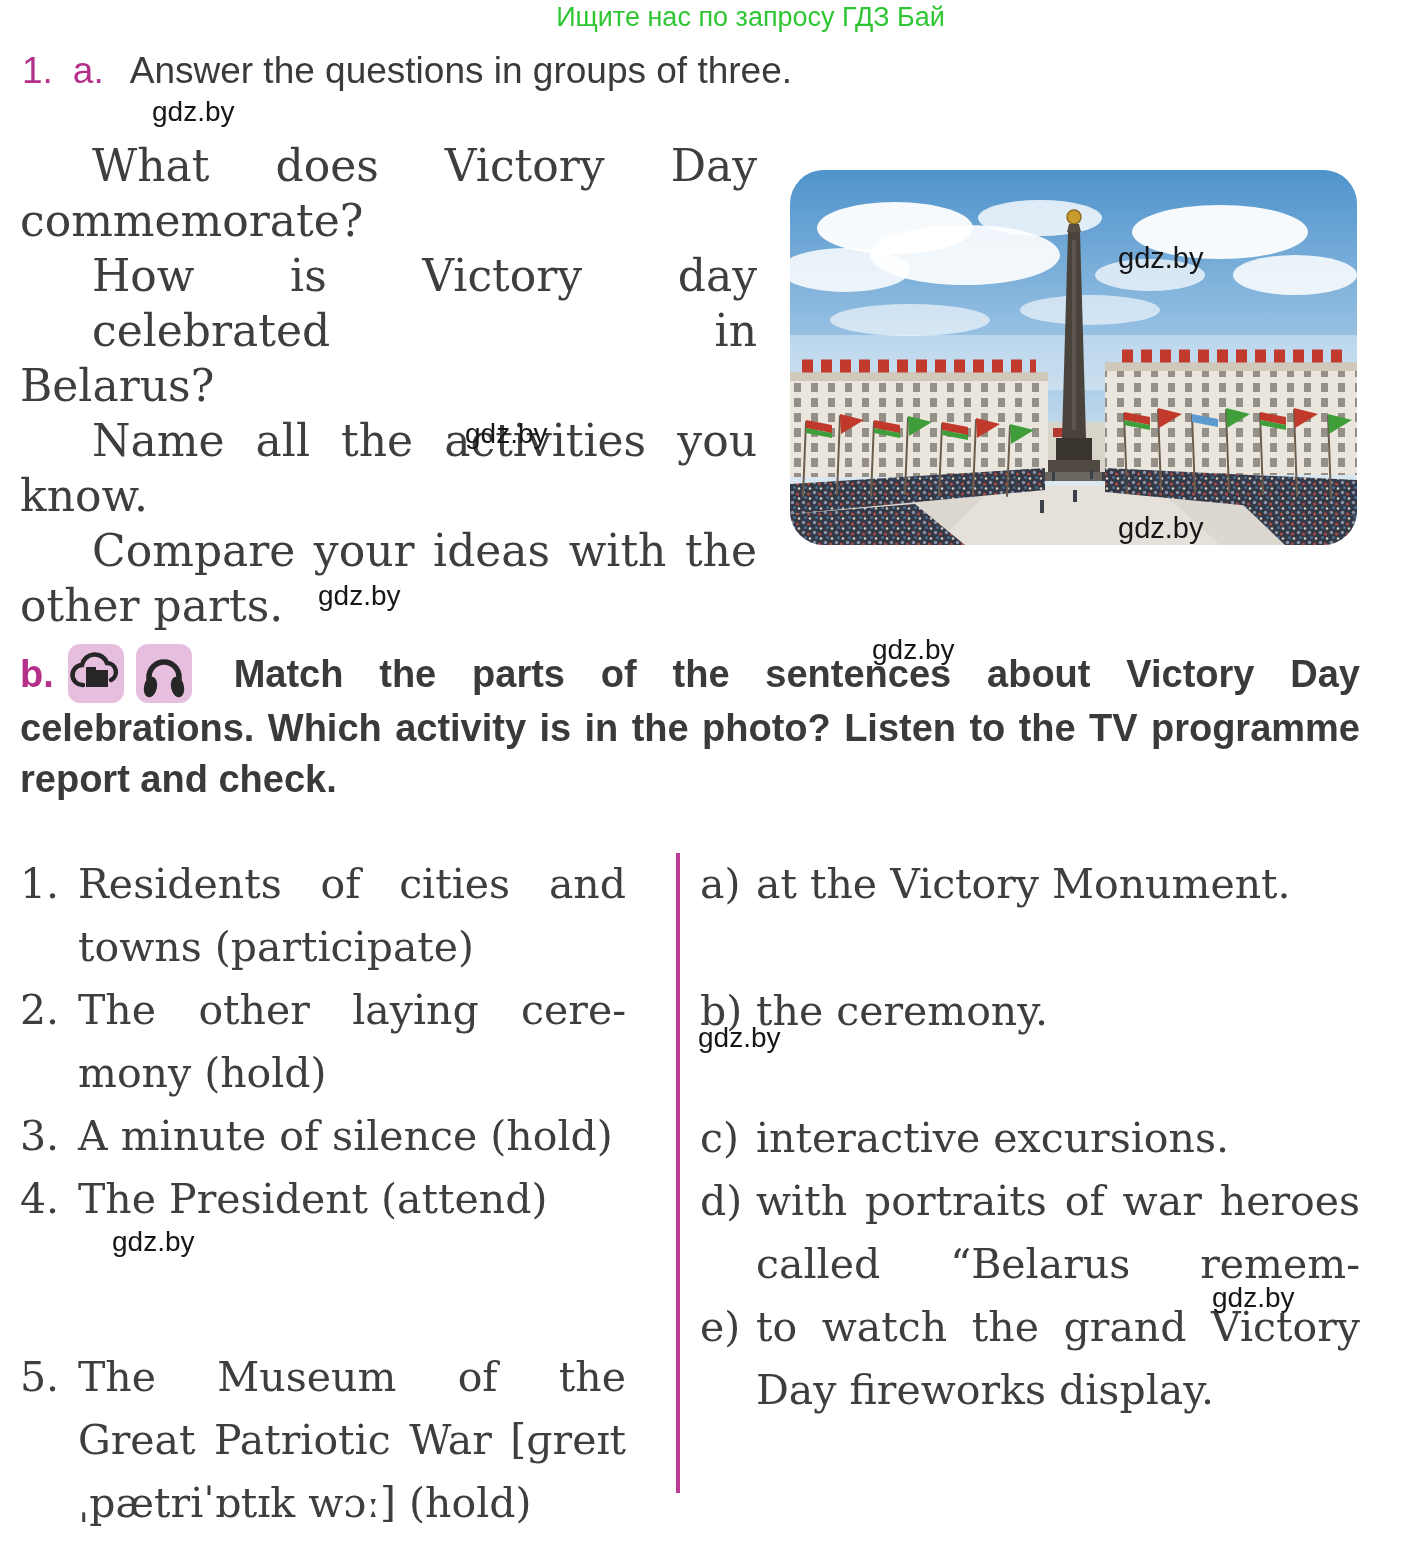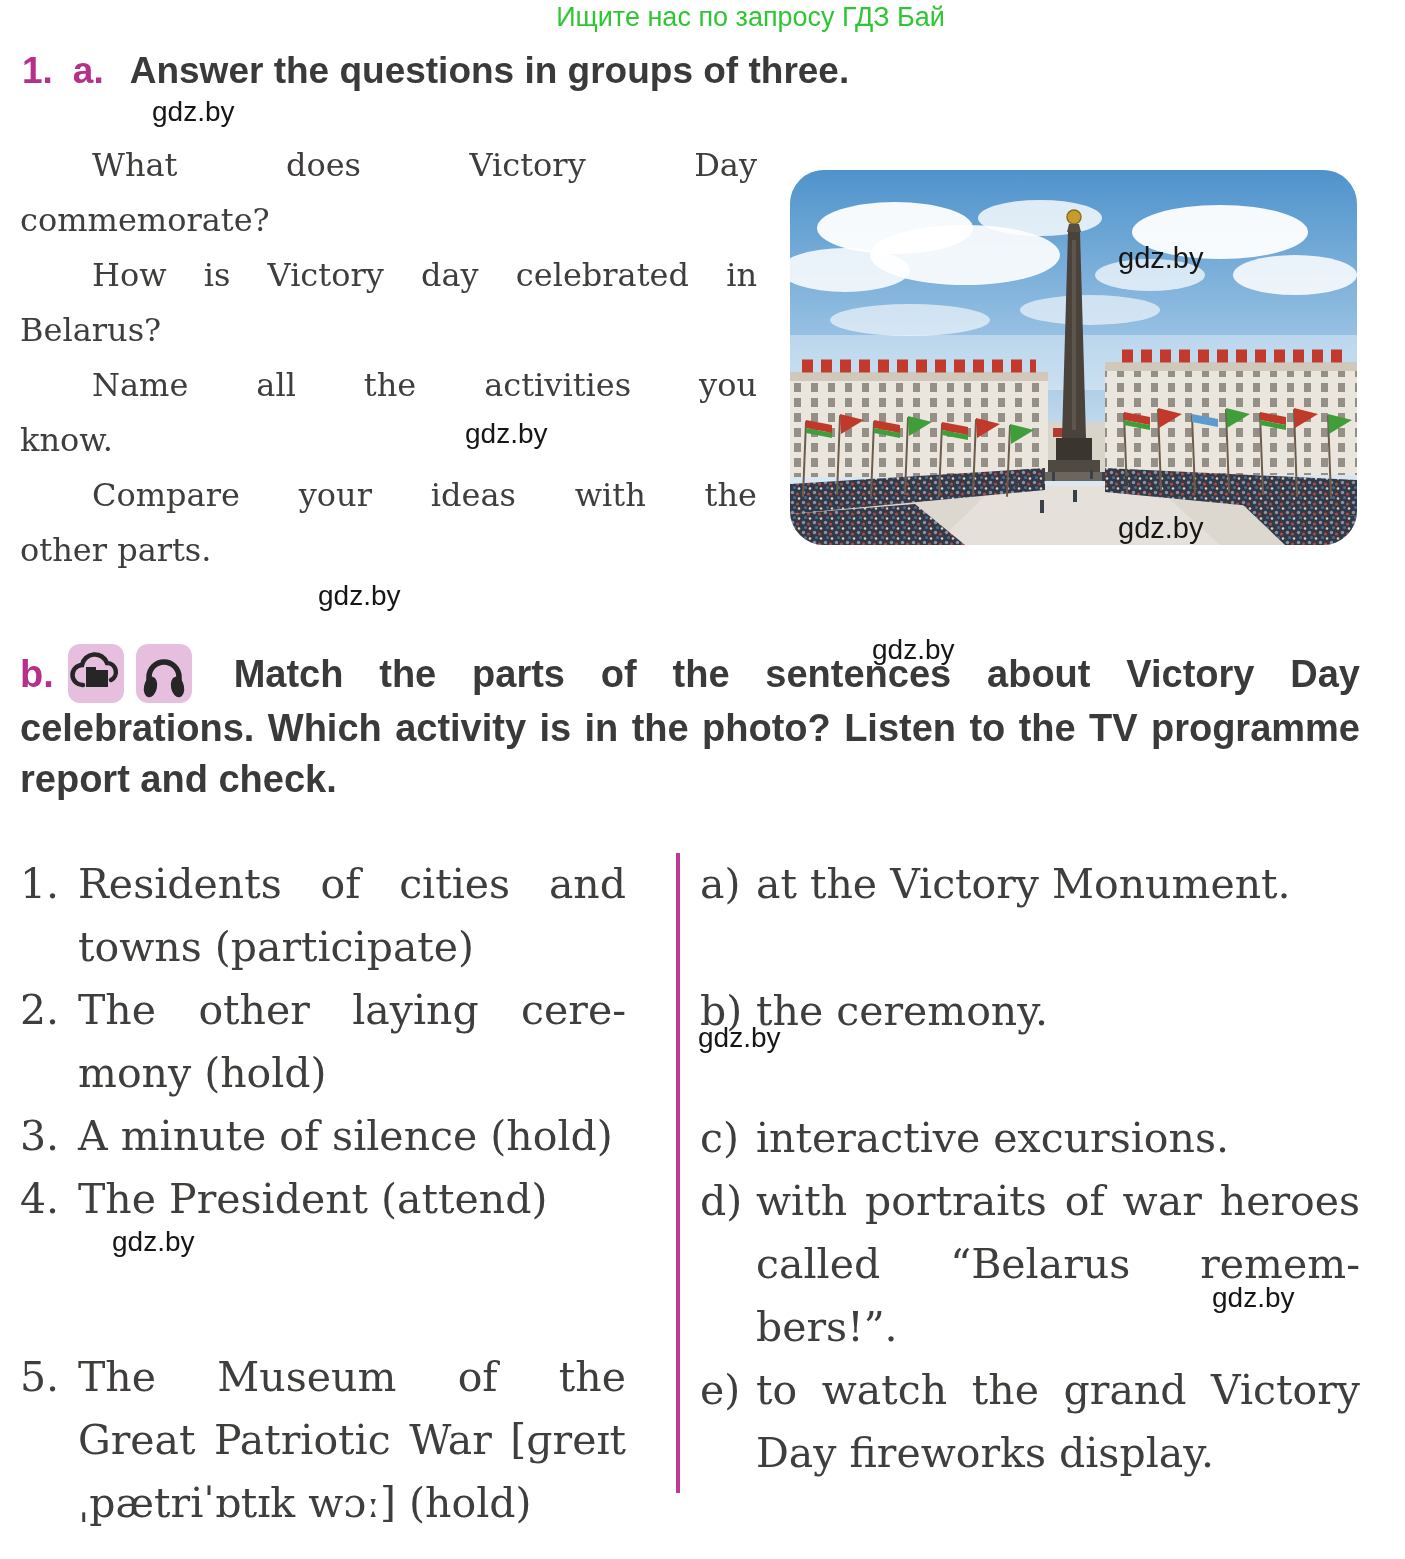--- a/index.html
+++ b/index.html
@@ -6,32 +6,32 @@
   body{
     width:1405px;height:1559px;position:relative;background:#ffffff;
     font-family:"DejaVu Serif",serif;overflow:hidden;
   }
   .banner{
     position:absolute;top:2px;left:0;width:100%;text-align:center;
     font-family:"Liberation Sans",sans-serif;font-size:27px;color:#2fc633;padding-left:48px;
   }
   .ex-a-head{
     position:absolute;left:22px;top:50px;
-    font-family:"Liberation Sans",sans-serif;font-weight:bold;font-size:37px;color:#3a3a3a;
+    font-family:"Liberation Sans",sans-serif;font-weight:normal;font-size:37px;color:#3a3a3a;
     white-space:nowrap;
   }
   .mag{color:#b5308a;}
   .ex-a-head .lett{margin-left:20px;}
   .ex-a-head .title{margin-left:26px;}
   .wm{
     position:absolute;font-family:"Liberation Sans",sans-serif;font-size:28px;
     color:#161616;z-index:6;white-space:nowrap;
   }
   .questions{position:absolute;left:20px;top:138px;width:737px;
-    font-size:32px;line-height:55px;color:#3f3e3c;}
+    font-size:44px;line-height:55px;color:#3f3e3c;}
   .jline{display:block;text-align:justify;text-align-last:justify;}
   .jline.last{text-align-last:left;}
   .questions .jline.first{padding-left:72px;}
   .photo{
     position:absolute;left:790px;top:170px;width:567px;height:375px;
     border-radius:34px;overflow:hidden;background:#9cc4e4;
   }
   .photo svg{display:block;}
   .photo .wm{font-size:29px;}
   .exb{
@@ -283,21 +283,20 @@
     <div class="mtext">
         <span class="jline first last">interactive excursions.</span>
       </div>
   </div>
   <div class="mitem">
     <span class="mlet">d)</span>
     <div class="mtext">
       <div>
           <span class="jline first">with portraits of war heroes</span>
           <span class="jline">called “Belarus remem-</span>
-          <span class="jline last">bers!”.</span>
         </div>
     </div>
   </div>
   <div class="mitem">
     <span class="mlet">e)</span>
     <div class="mtext">
         <span class="jline first">to watch the grand Victory</span>
         <span class="jline last">Day fireworks display.</span>
       </div>
   </div>

